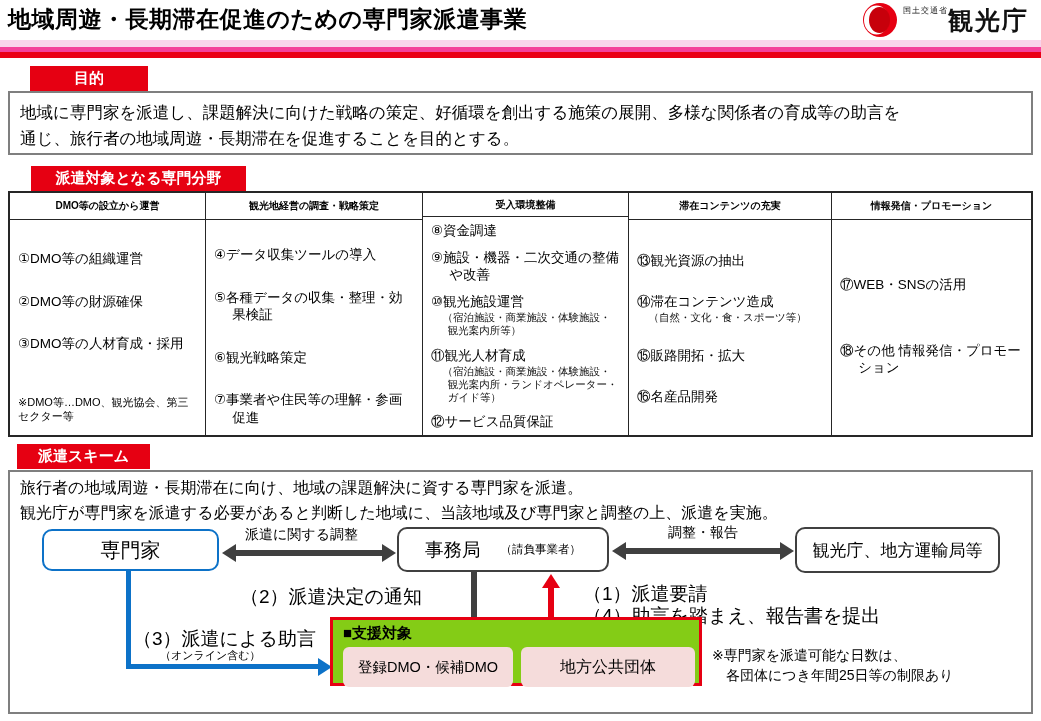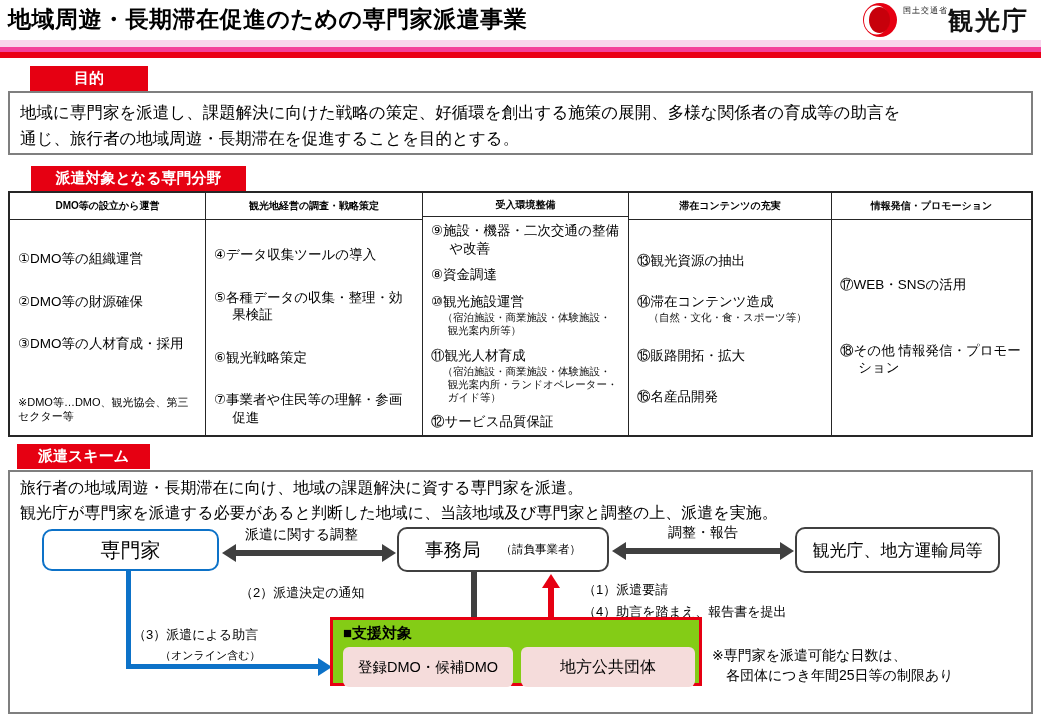--- a/index.html
+++ b/index.html
@@ -63,21 +63,21 @@
 
   .v-arrow{width:18px;}
   .v-arrow .bar{position:absolute;left:6px;width:6px;background:#404040;}
   .v-arrow.down .bar{top:0;bottom:13px;}
   .v-arrow.down .head{position:absolute;bottom:0;left:0;width:0;height:0;
     border-left:9px solid transparent;border-right:9px solid transparent;border-top:14px solid #404040;}
   .v-arrow.up .bar{top:13px;bottom:0;background:#e60012;}
   .v-arrow.up .head{position:absolute;top:0;left:0;width:0;height:0;
     border-left:9px solid transparent;border-right:9px solid transparent;border-bottom:14px solid #e60012;}
 
-  .step{font-size:13px;white-space:nowrap;}
+  .step{font-size:19px;white-space:nowrap;}
   .step-sub{font-size:11px;white-space:nowrap;}
 
   .blue-v{left:126px;top:571px;width:5px;height:96px;background:#0d72c8;}
   .blue-h{left:126px;top:664px;width:192px;height:5px;background:#0d72c8;}
   .blue-head{left:318px;top:658px;width:0;height:0;
     border-top:9px solid transparent;border-bottom:9px solid transparent;border-left:14px solid #0d72c8;}
 
   .support-box{left:330px;top:617px;width:372px;height:69px;border:3px solid #e60012;
     box-sizing:border-box;background:#84cc16;}
   .support-title{left:10px;top:4px;font-size:15px;font-weight:bold;white-space:nowrap;}
@@ -134,22 +134,22 @@
         <div class="item">④データ収集ツールの導入</div>
         <div class="item">⑤各種データの収集・整理・効果検証</div>
         <div class="item">⑥観光戦略策定</div>
         <div class="item">⑦事業者や住民等の理解・参画促進</div>
       </div>
     </div>
 
     <div class="col c-w3">
       <div class="col-header">受入環境整備</div>
       <div class="col-body b3">
+        <div class="item">⑧資金調達</div>
         <div class="item">⑨施設・機器・二次交通の整備や改善</div>
-        <div class="item">⑧資金調達</div>
         <div>
           <div class="item">⑩観光施設運営</div>
           <div class="note">（宿泊施設・商業施設・体験施設・観光案内所等）</div>
         </div>
         <div>
           <div class="item">⑪観光人材育成</div>
           <div class="note">（宿泊施設・商業施設・体験施設・観光案内所・ランドオペレーター・ガイド等）</div>
         </div>
         <div class="item">⑫サービス品質保証</div>
       </div>

